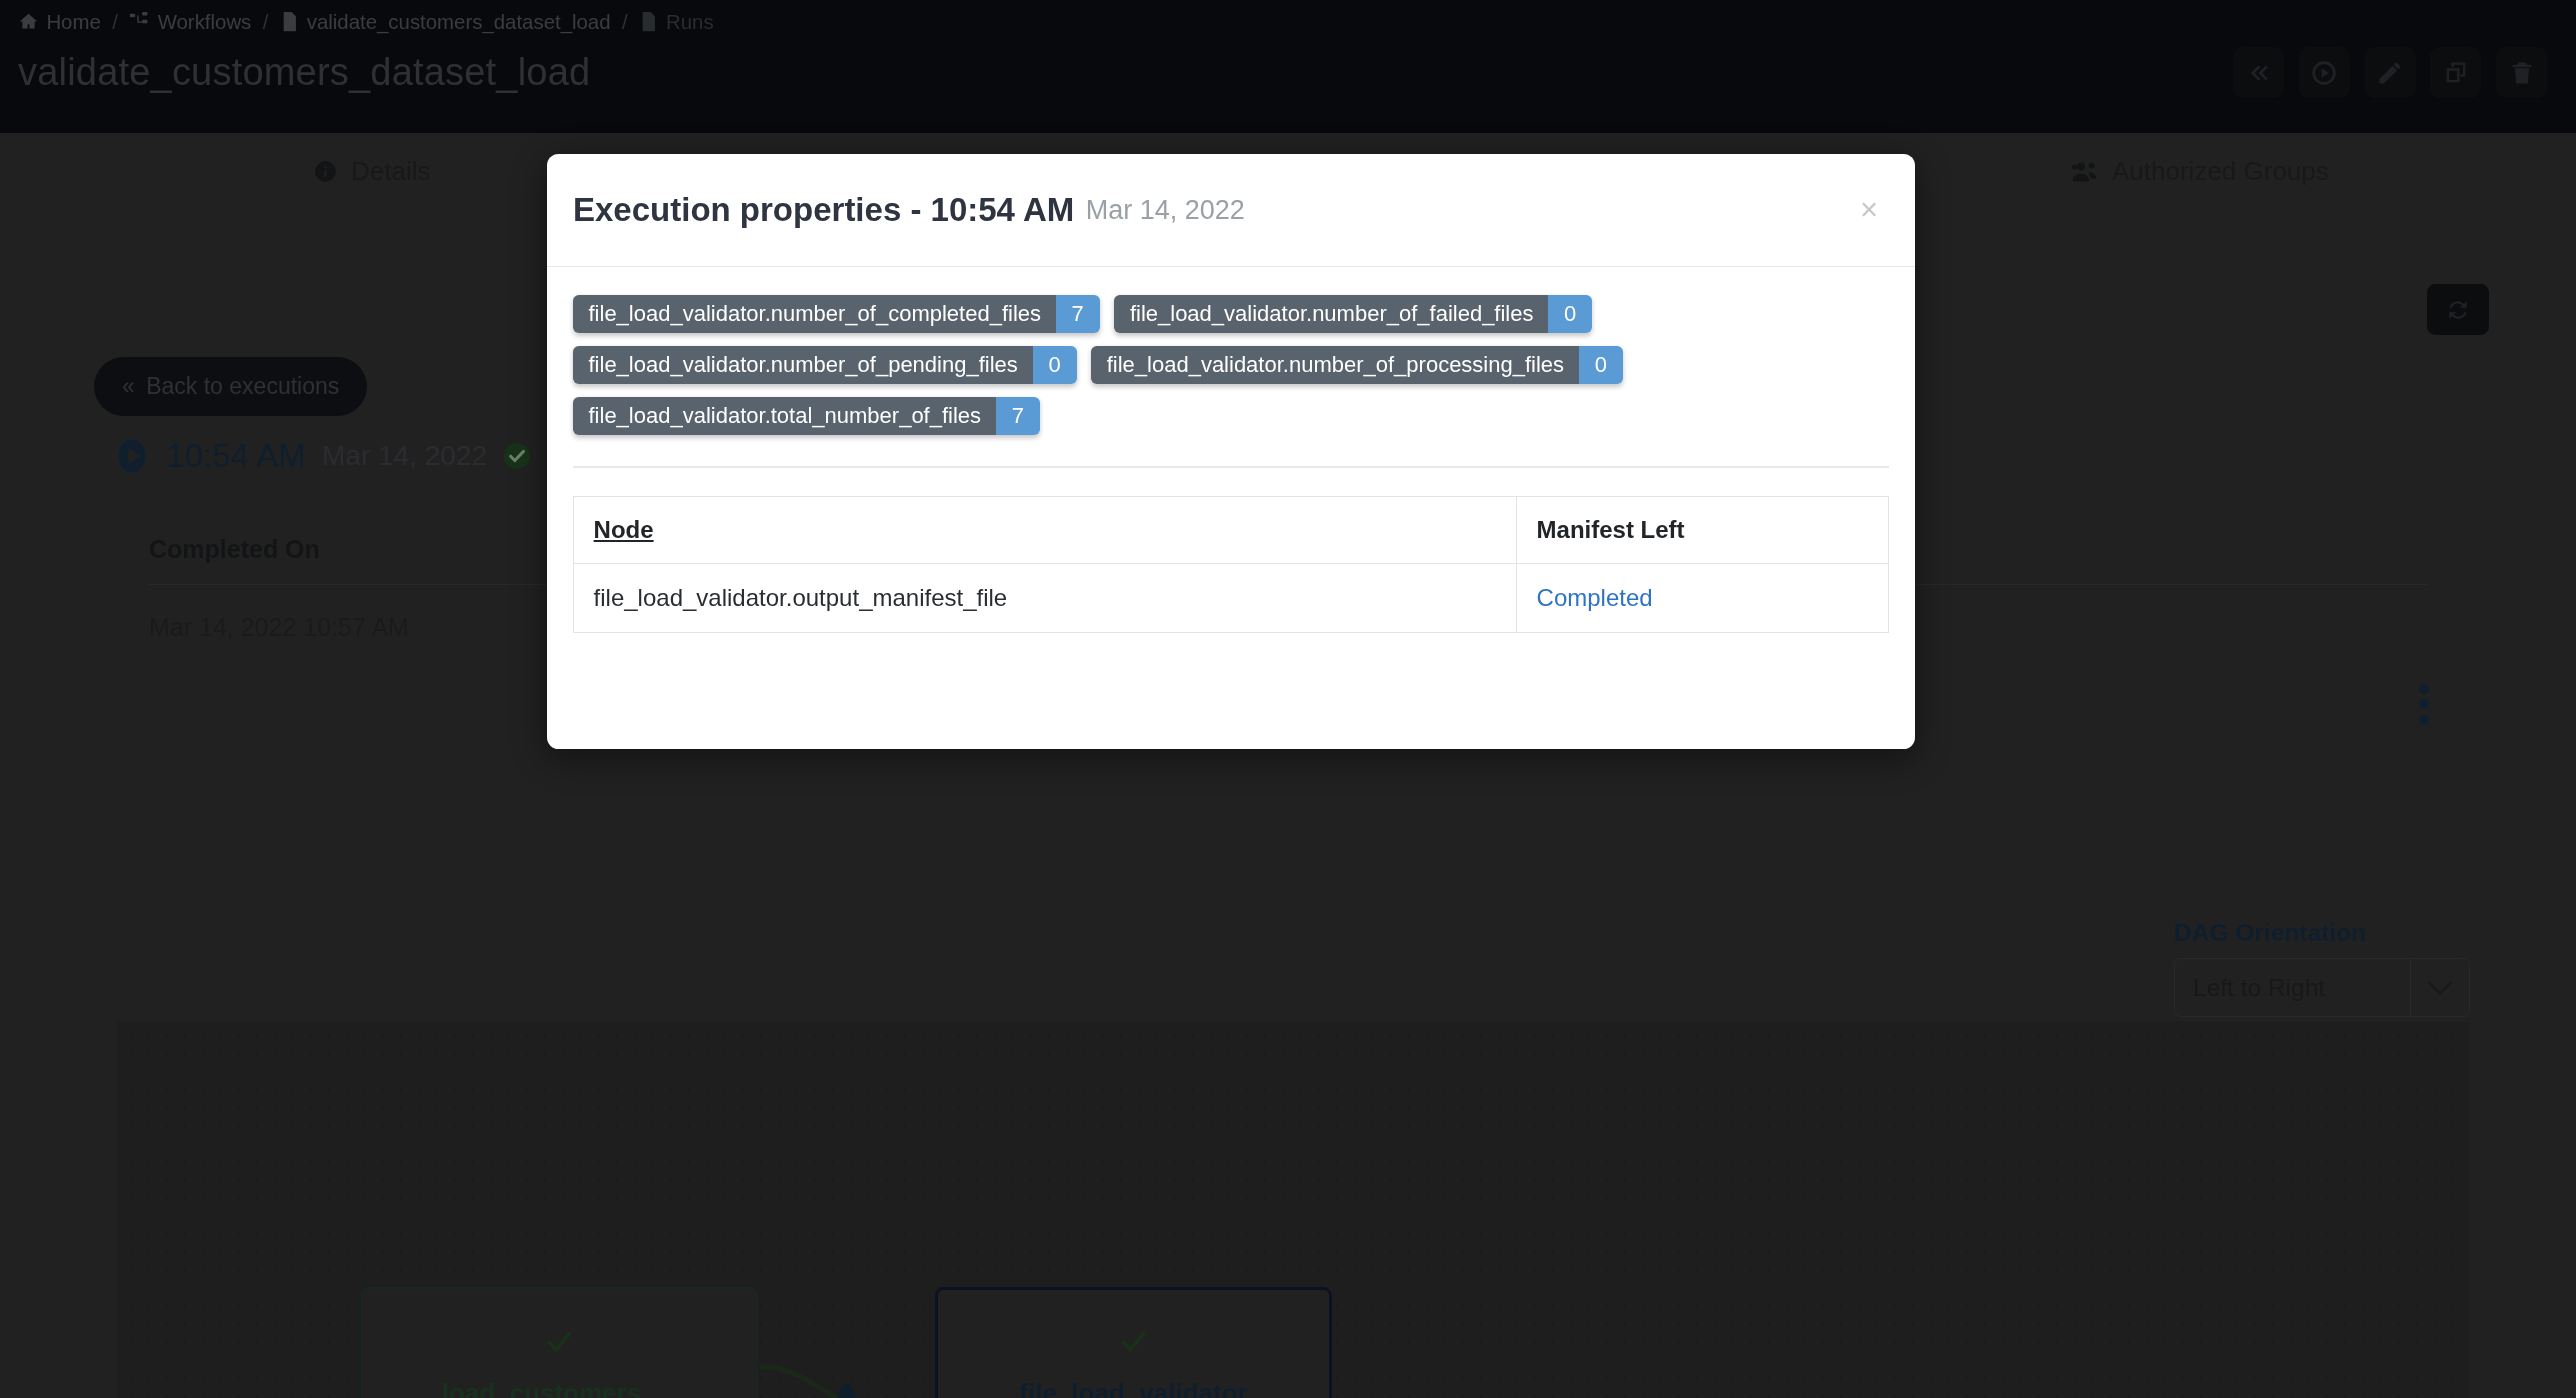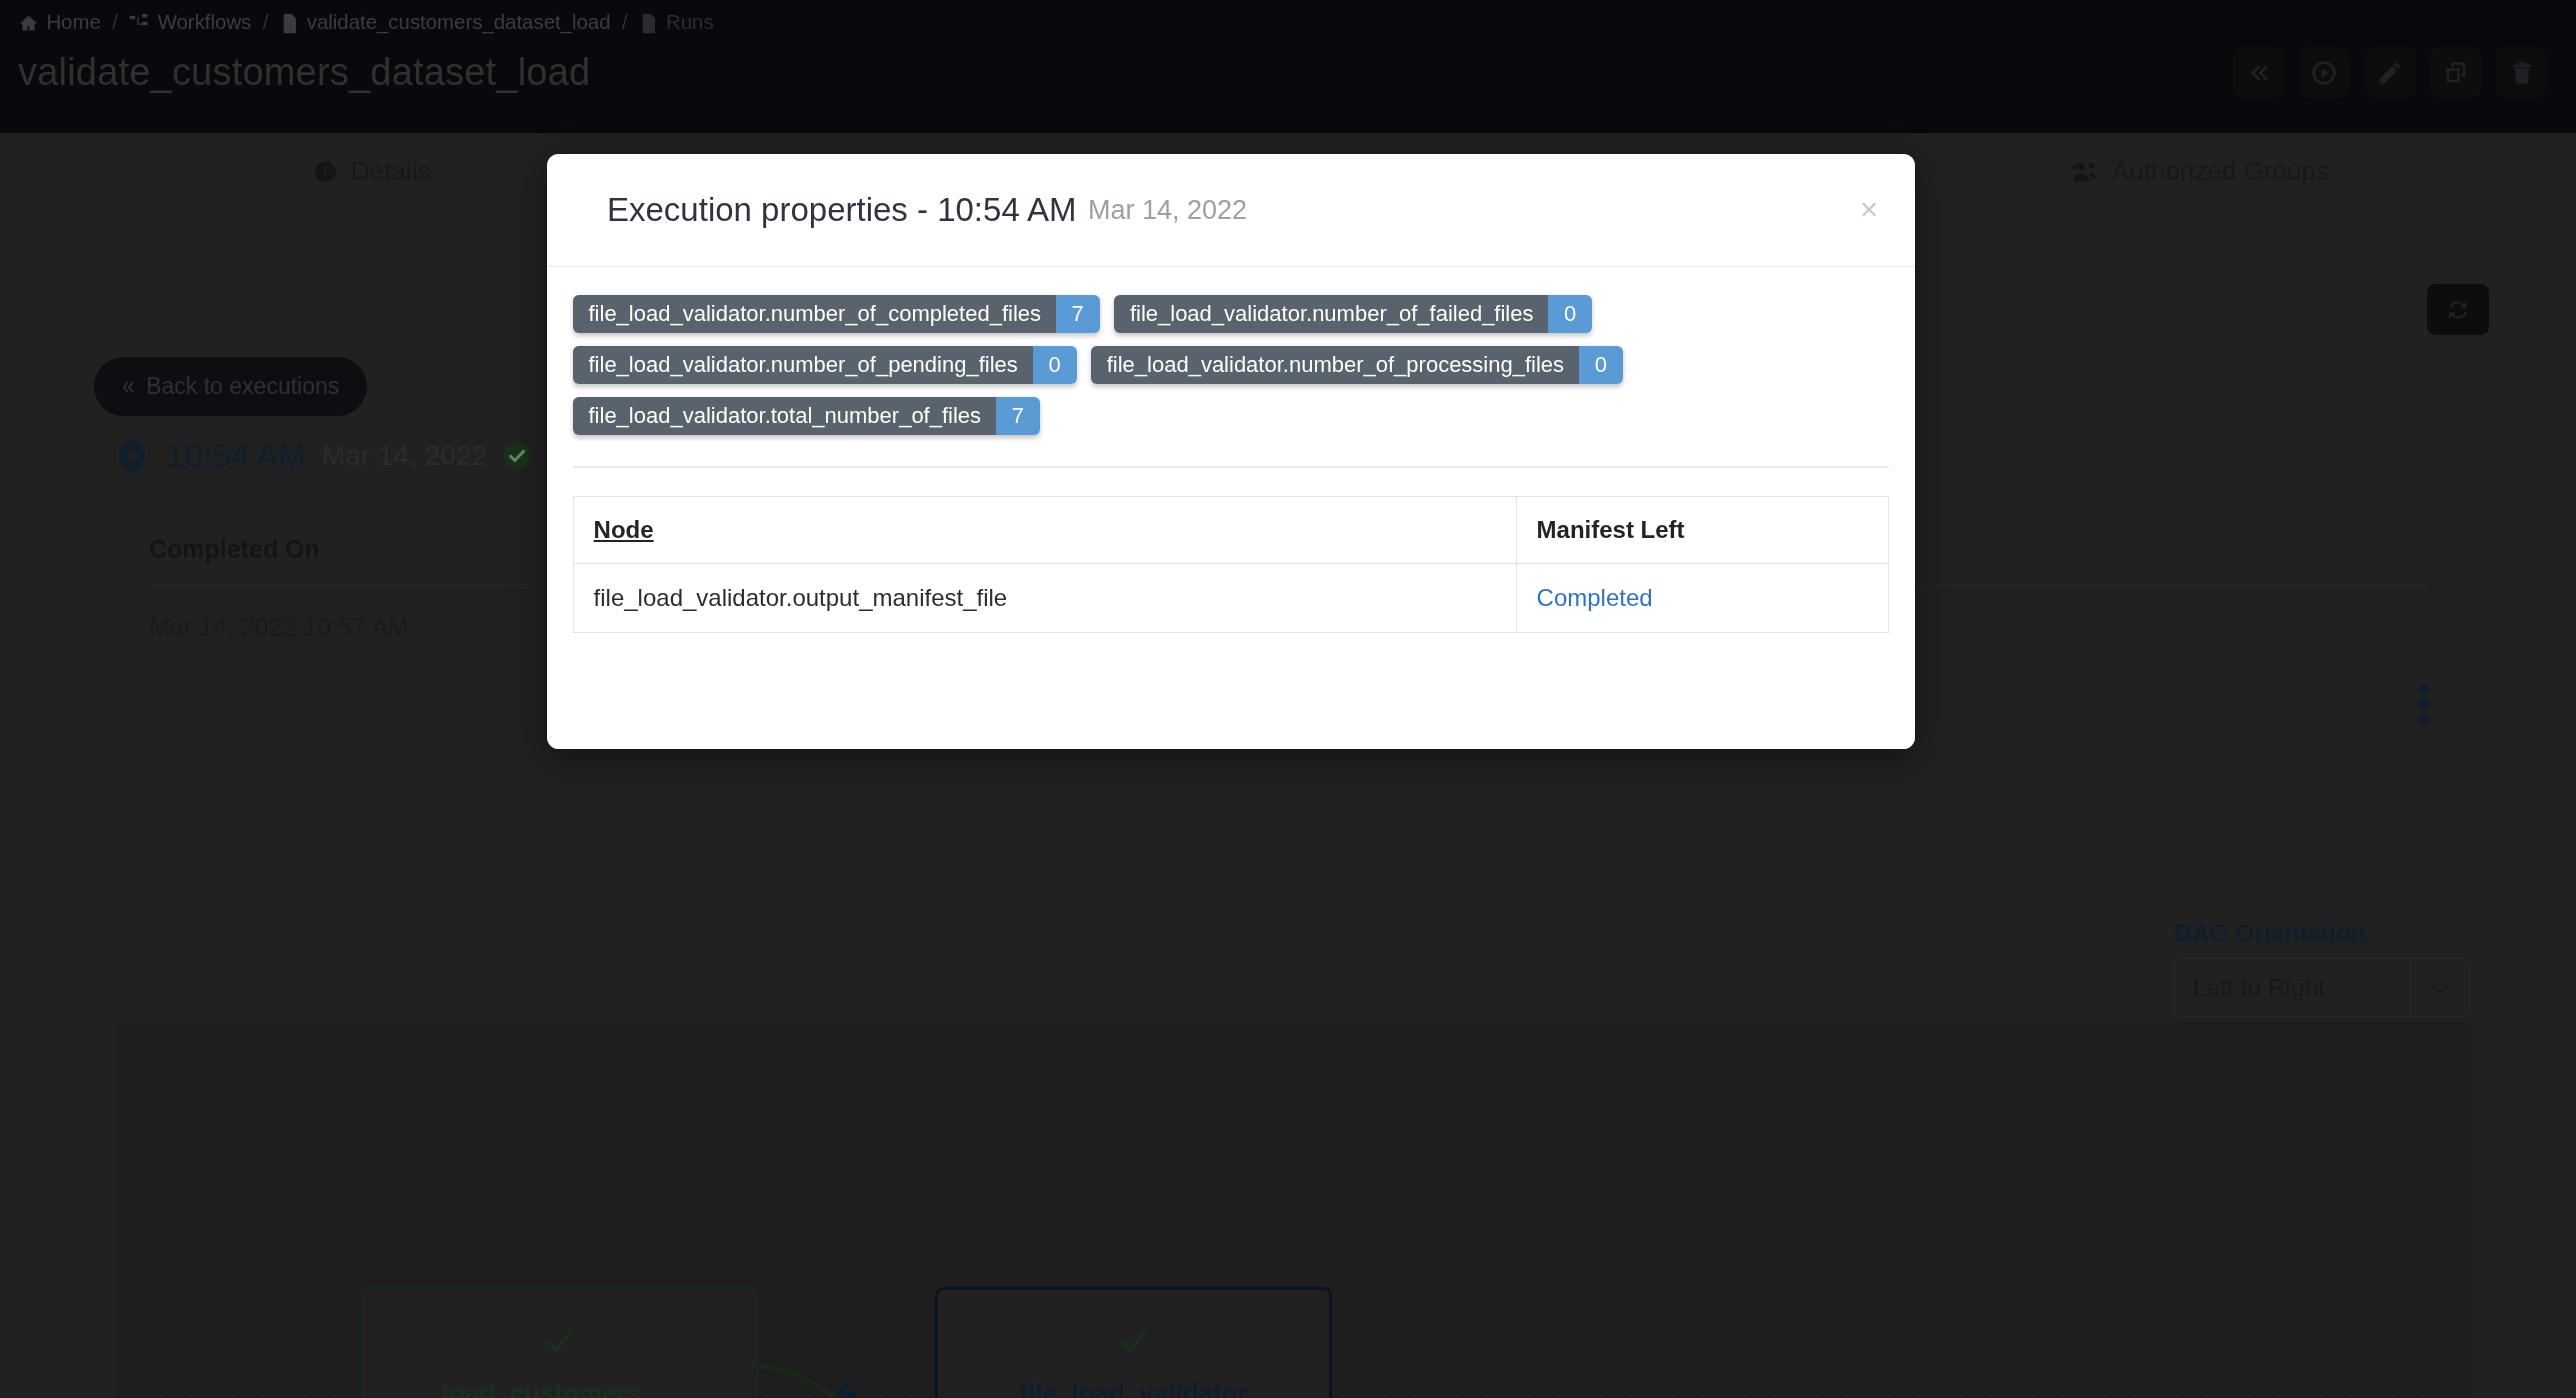--- a/index.html
+++ b/index.html
@@ -38,21 +38,21 @@
     position: absolute;
     top: 11.4px; left: 18px;
     display: flex;
     align-items: center;
     font-size: 20.4px;
     color: #5f6368;
     white-space: nowrap;
   }
   .bc-item {
     display: inline-flex;
-    align-items: flex-end;
+    align-items: flex-start;
     gap: 7.4px;
     color: #6a6e73;
   }
   .bc-item.muted { color: #4c5055; }
   .bc-sep { margin: 0 11.4px; color: #55595e; }
   .bc-ico { display: inline-flex; align-items: center; }
   .bc-ico svg { display: block; }
 
   .page-title {
     position: absolute;
@@ -278,22 +278,21 @@
     position: relative;
     height: 113px;
     border-bottom: 1.6px solid #e8e8e8;
     display: flex;
     align-items: center;
     padding-left: 26px;
   }
   .modal-title {
     font-size: 33px;
     color: #2e3440;
-    font-weight: 400;
-    margin-left: 34px;
+    font-weight: 700;
   }
   .modal-title-date {
     font-size: 27px;
     color: #9aa0a6;
     margin-left: 11.4px;
   }
   .modal-close {
     position: absolute;
     top: 38px; right: 29px;
     width: 34px; height: 34px;

